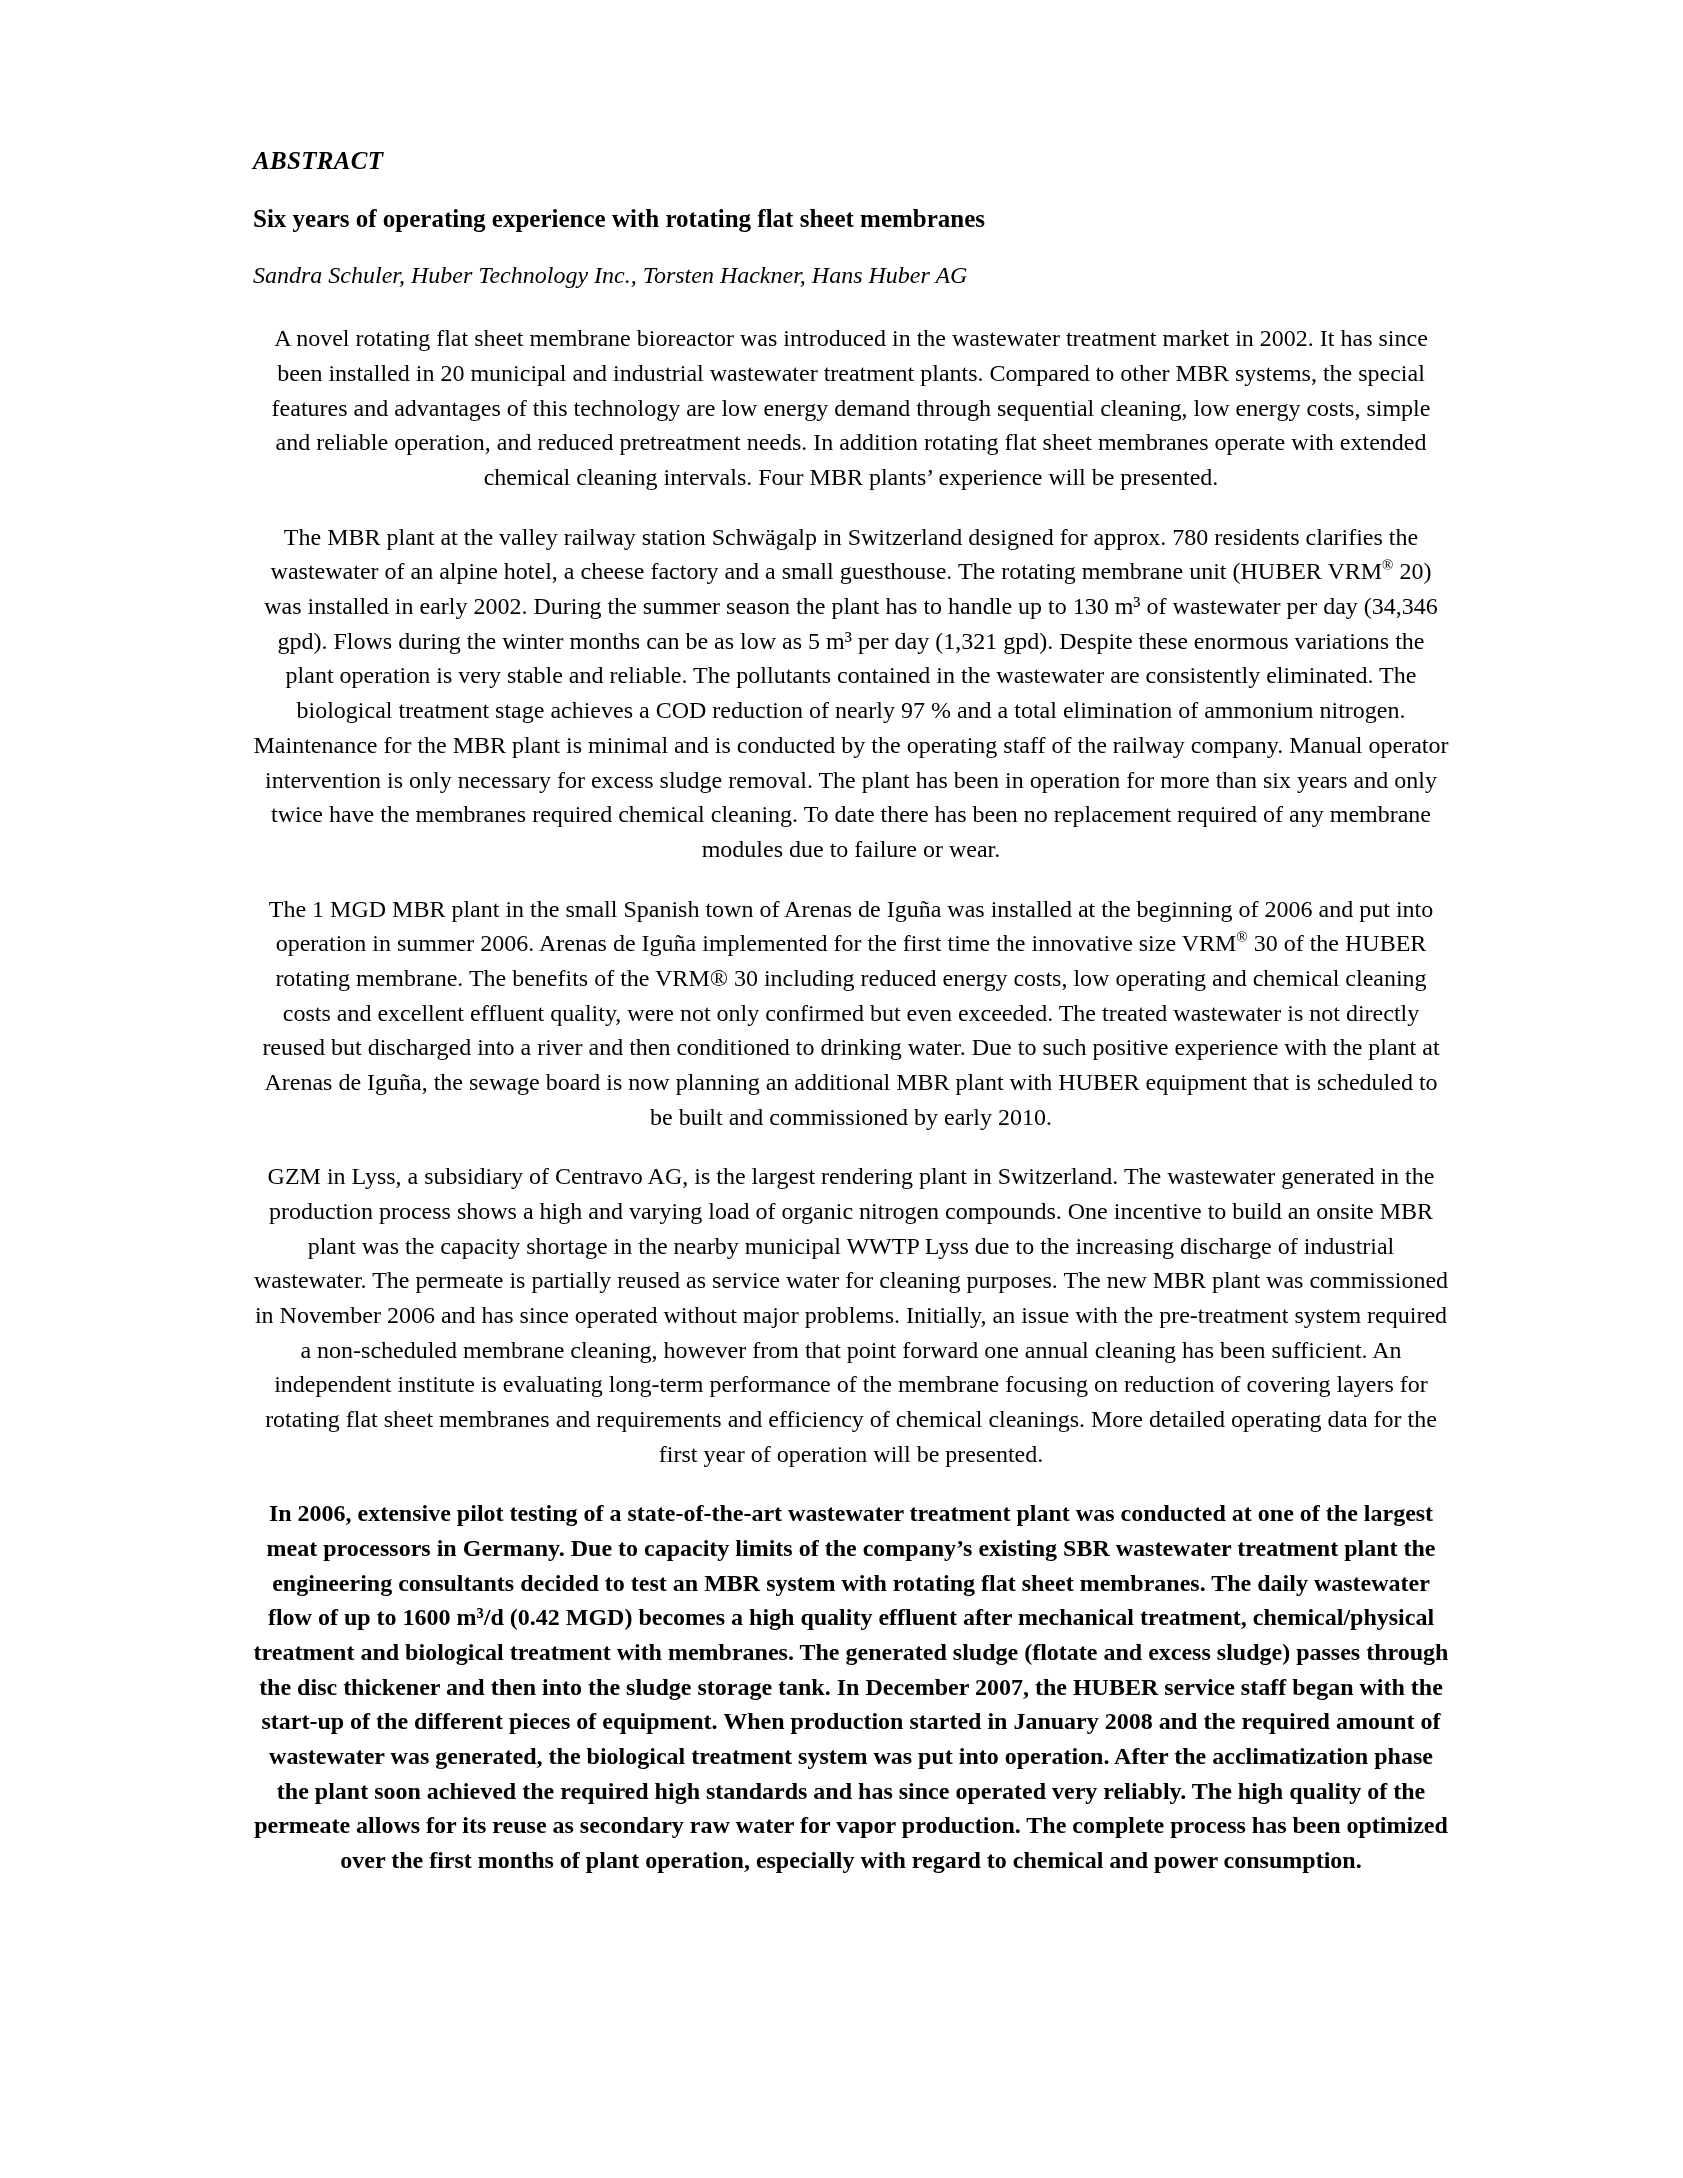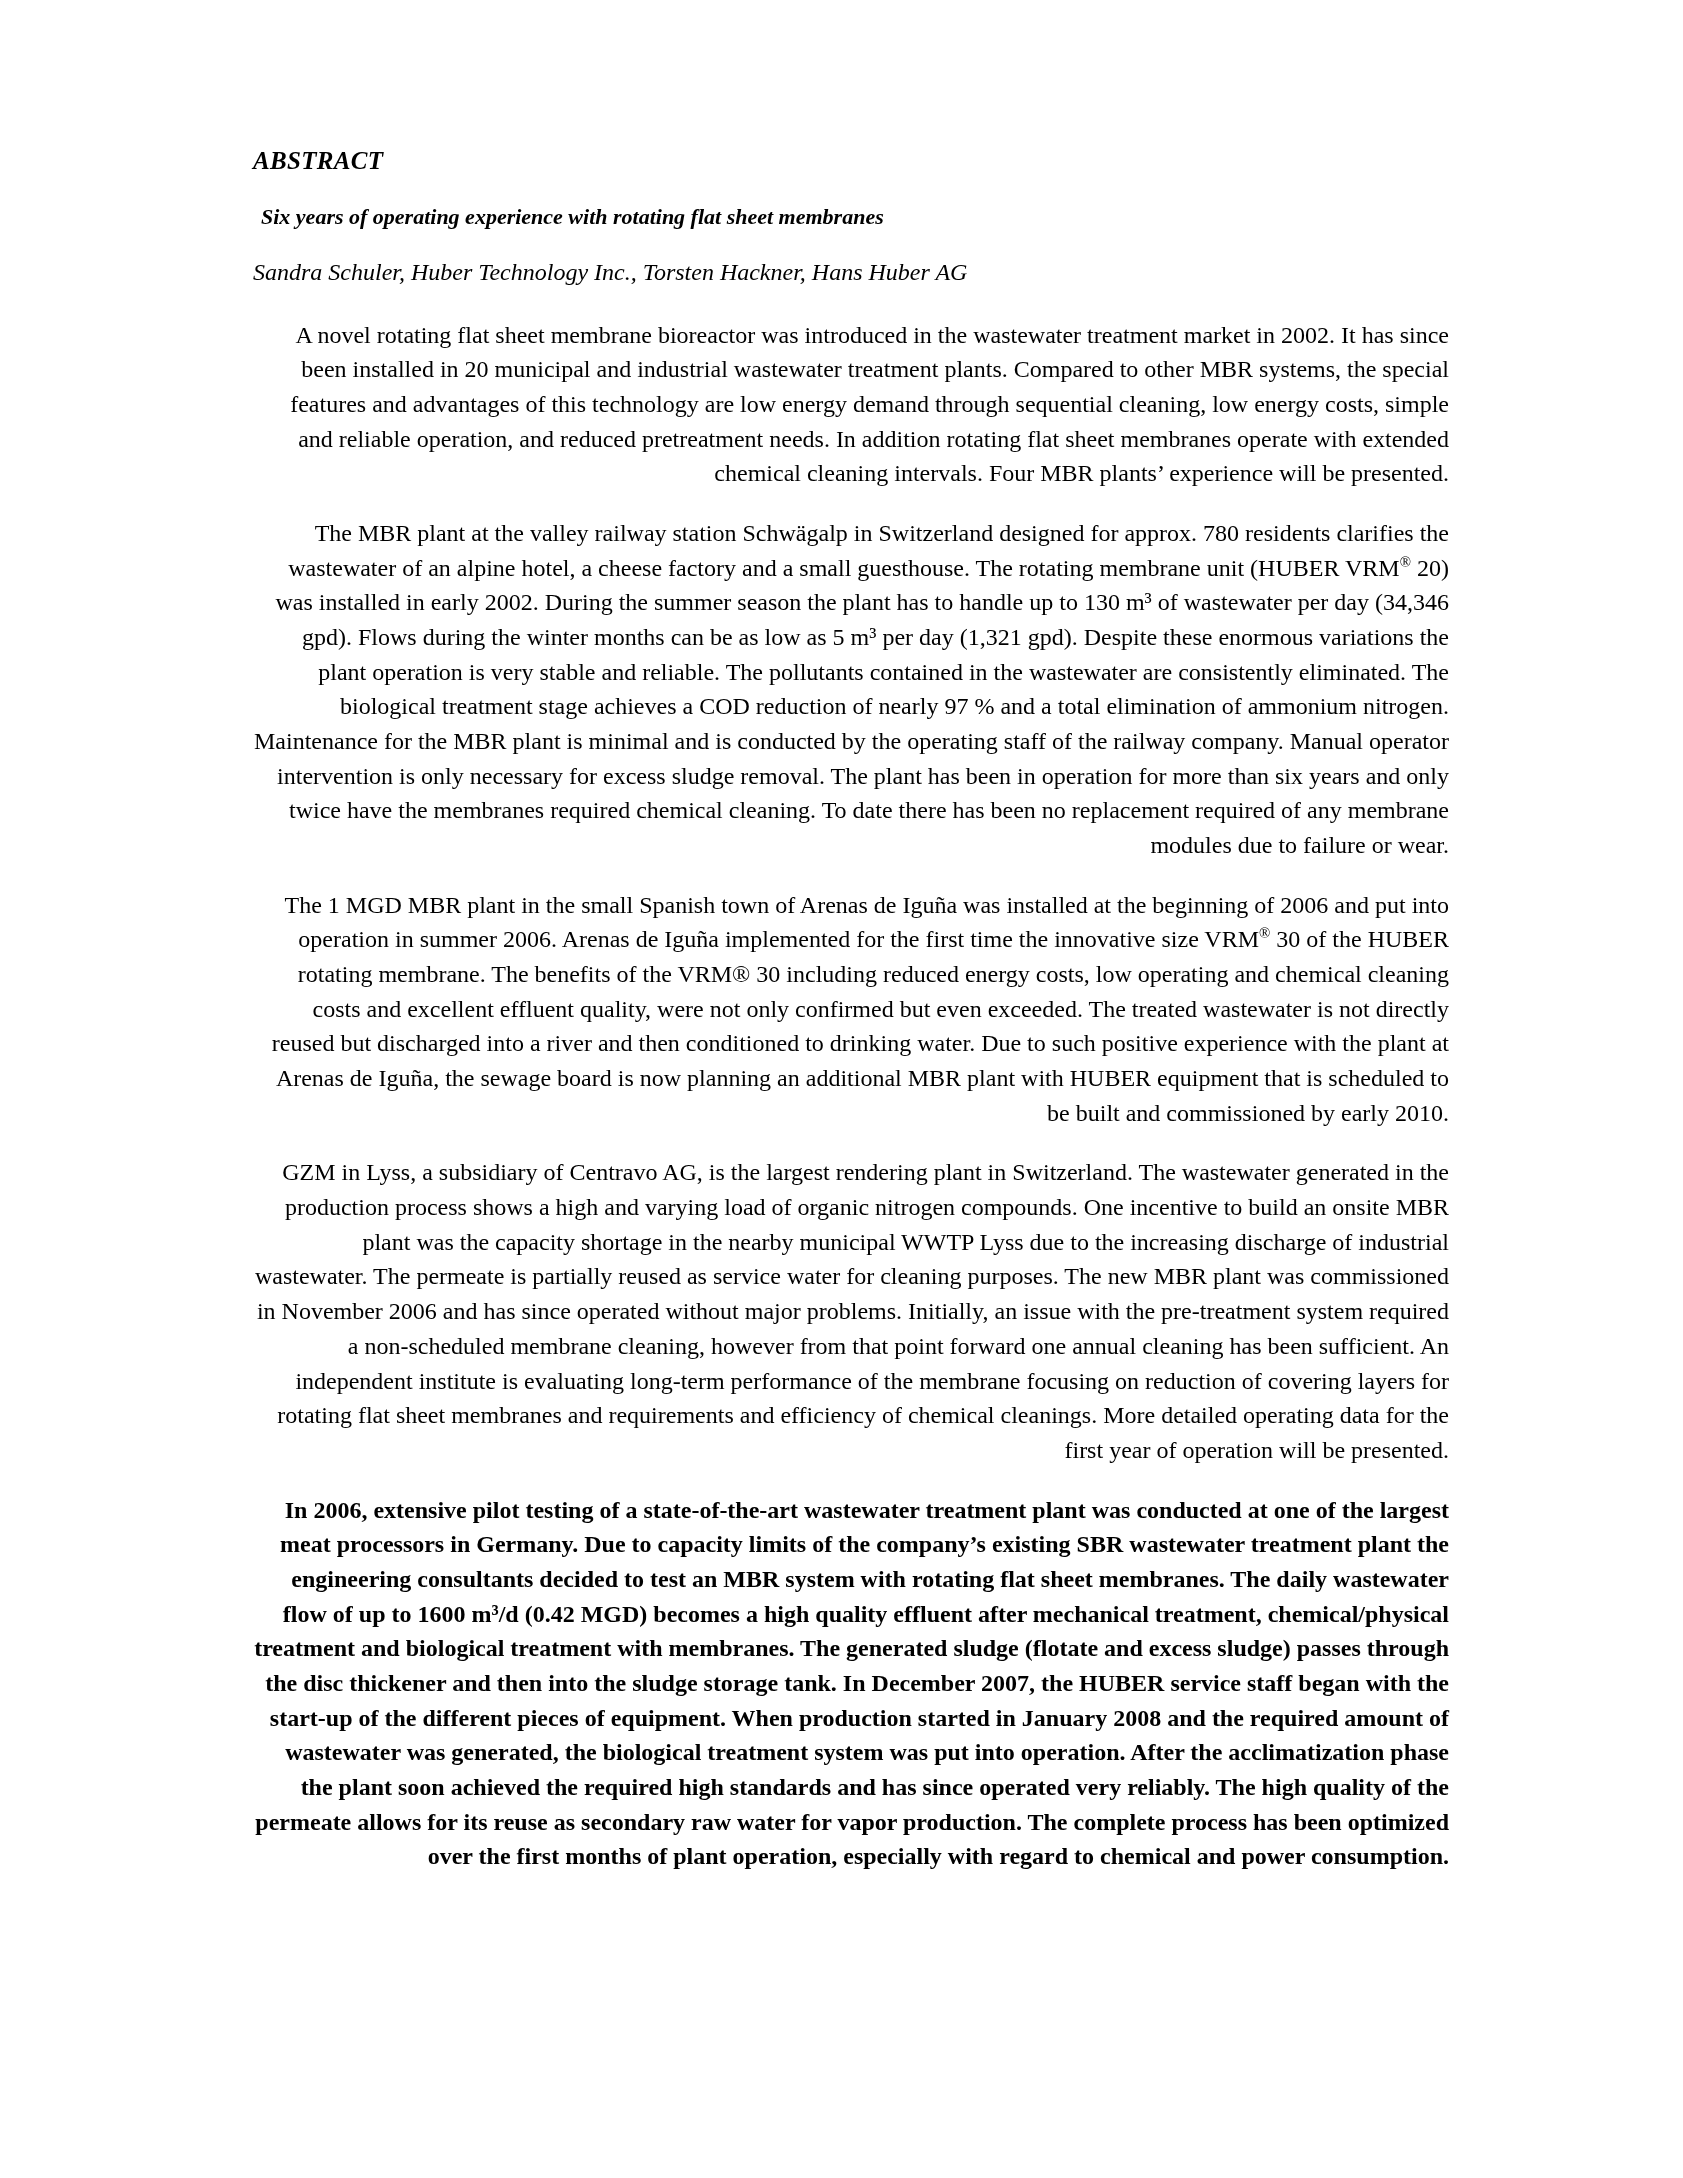--- a/index.html
+++ b/index.html
@@ -22,36 +22,35 @@
     background: #ffffff;
   }
   .doc-title-label {
     font-size: 25px;
     font-weight: bold;
     font-style: italic;
     letter-spacing: 0.3px;
     margin: 0 0 28px 0;
   }
   .paper-title {
-    font-size: 22px;
+    font-size: 25px;
     font-weight: bold;
-    font-style: italic;
     line-height: 1.25;
-    margin: 0 0 26px 8px;
+    margin: 0 0 26px 0;
   }
   .authors {
     font-size: 24px;
     font-style: italic;
     line-height: 1.3;
     margin: 4px 0 30px 0;
   }
   .para {
     font-size: 24px;
     line-height: 1.445;
-    text-align: right;
+    text-align: center;
     margin: 0 0 25px 0;
   }
   .para:last-child {
     margin-bottom: 17px;
     font-weight: bold;
   }
   sup {
     font-size: 0.62em;
     vertical-align: super;
     line-height: 0;

